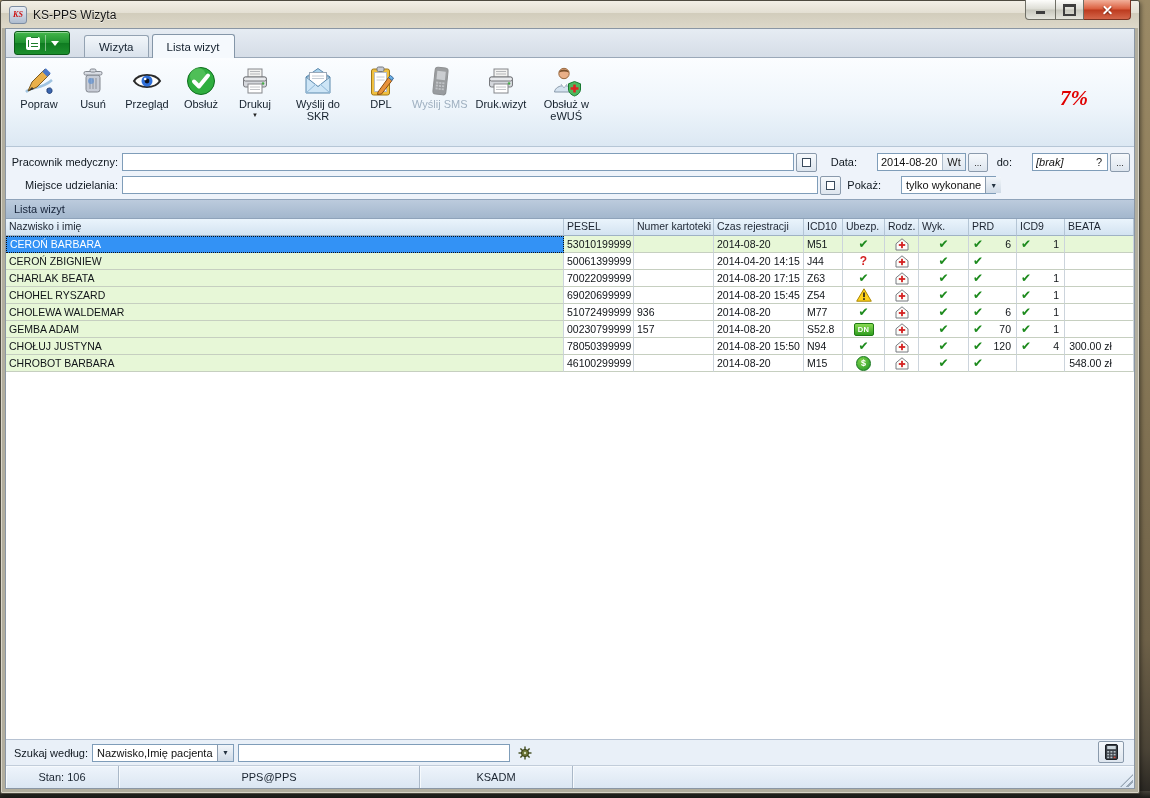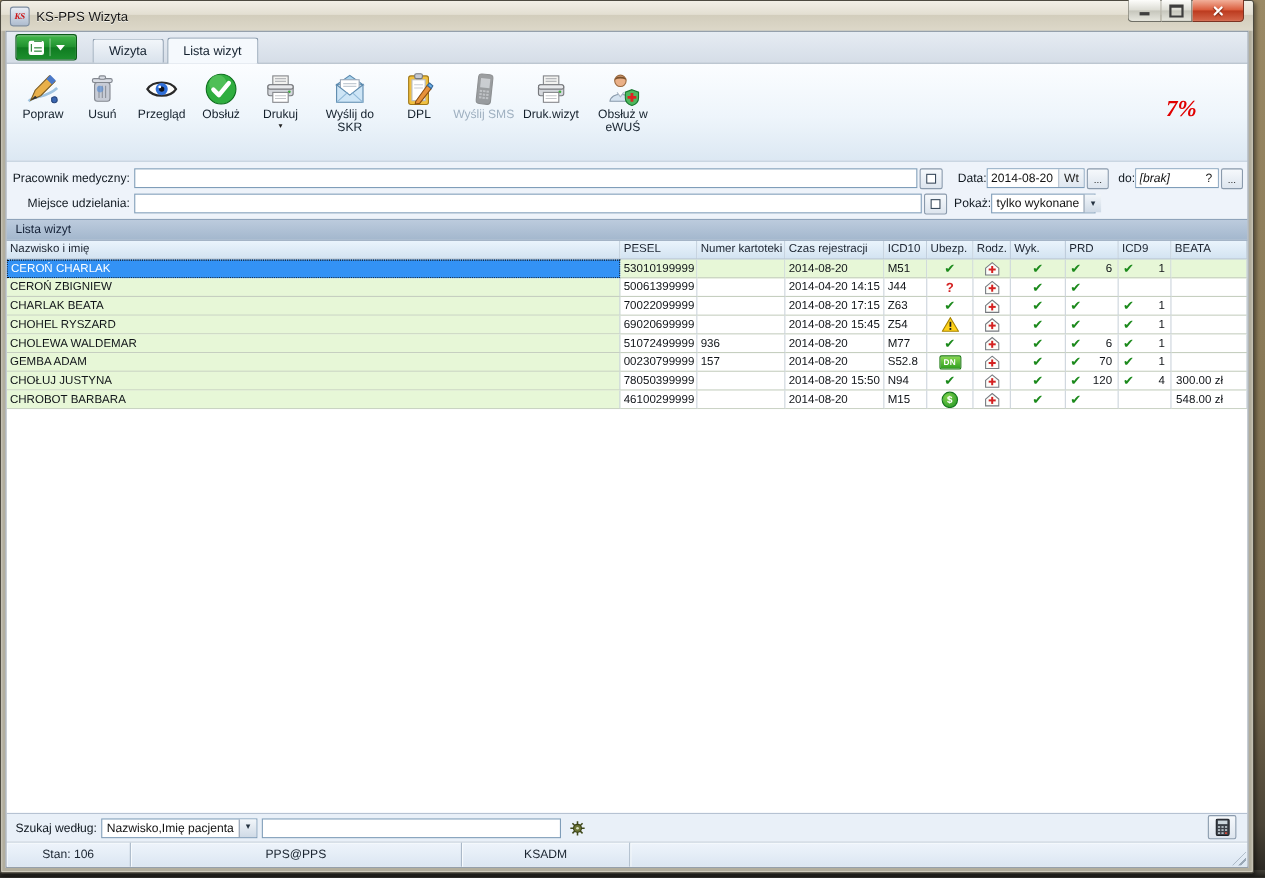--- a/index.html
+++ b/index.html
@@ -62,21 +62,21 @@
   .tb-label{font-size:11px;line-height:12px;text-align:center;color:#14202c;white-space:pre-line;}
   .tb-btn.disabled .tb-icon{opacity:.45;filter:grayscale(.8);}
   .tb-btn.disabled .tb-label{color:#9fb0c0;}
   .tb-caret{font-size:6px;color:#222;margin-top:2px;}
   .progress{position:absolute;right:46px;top:28px;font-family:"Liberation Serif","DejaVu Serif",serif;
     font-style:italic;font-weight:bold;font-size:21px;color:#e00000;}
   
   .filterbar{height:52px;flex:0 0 auto;background:#eef3fa;padding:5px 4px 0 0;box-sizing:border-box;}
   .frow{display:flex;align-items:center;height:20px;margin-bottom:3px;}
   .flabel{width:112px;flex:0 0 auto;text-align:right;font-size:11px;color:#101820;padding-right:4px;}
-  .flabel2{width:40px;flex:0 0 auto;text-align:right;font-size:11px;color:#101820;padding-right:0;}
+  .flabel2{width:40px;flex:0 0 auto;text-align:right;font-size:11px;color:#101820;padding-right:20px;}
   .ftext{height:18px;border:1px solid #7f9db9;font-size:11px;padding:0 3px;box-sizing:border-box;
     font-family:"Liberation Sans",sans-serif;background:#fff;color:#111;}
   .grow{flex:1 1 auto;min-width:0;}
   .sqbtn{width:21px;height:19px;margin-left:2px;flex:0 0 auto;border:1px solid #8a9aac;border-radius:2px;
     background:linear-gradient(180deg,#f6f9fc,#dde5ee);display:flex;align-items:center;justify-content:center;padding:0;}
   .sq{width:7px;height:7px;border:1.2px solid #394a5c;background:#fff;}
   .datewrap{display:flex;flex:0 0 auto;border:1px solid #7f9db9;background:#fff;height:18px;box-sizing:border-box;align-items:stretch;}
   .datewrap .ftext{border:none;height:16px;}
   .dayseg{width:22px;flex:0 0 auto;display:flex;align-items:center;justify-content:center;font-size:11px;color:#222;
     background:linear-gradient(180deg,#f2f6fa,#dfe7f0);border-left:1px solid #aebccb;}
@@ -371,21 +371,21 @@
           <div class="th">ICD10</div>
           <div class="th">Ubezp.</div>
           <div class="th">Rodz.</div>
           <div class="th">Wyk.</div>
           <div class="th">PRD</div>
           <div class="th">ICD9</div>
           <div class="th">BEATA</div>
         </div>
       <div id="table-rows">
           <div class="tr sel">
-            <div class="td namecell selcell">CEROŃ CHARLAK</div>
+            <div class="td namecell selcell">CEROŃ BARBARA</div>
             <div class="td">53010199999</div>
             <div class="td"></div>
             <div class="td">2014-08-20</div>
             <div class="td">M51</div>
             <div class="td ctr">
               <span class="ck">✔</span>
             </div>
             <div class="td ctr">
               <svg width="14" height="13" viewBox="0 0 14 13">
                 <path d="M1 5.8 L7 0.8 L13 5.8 L13 12 L1 12 Z" fill="#fdfdfa" stroke="#777b80"></path>

